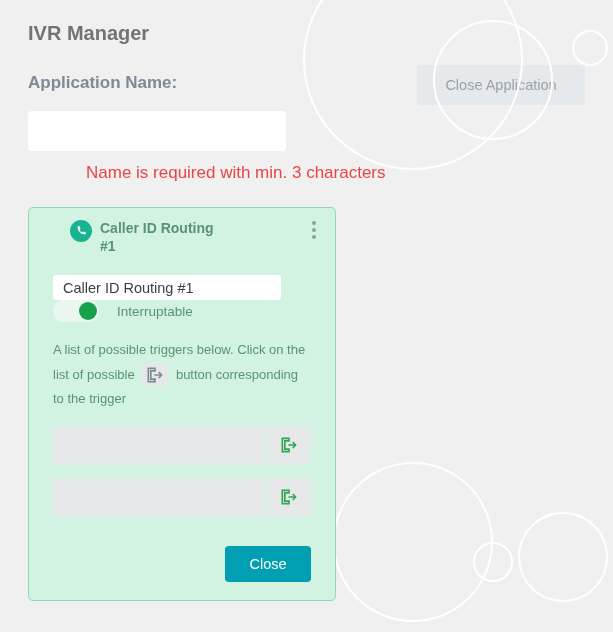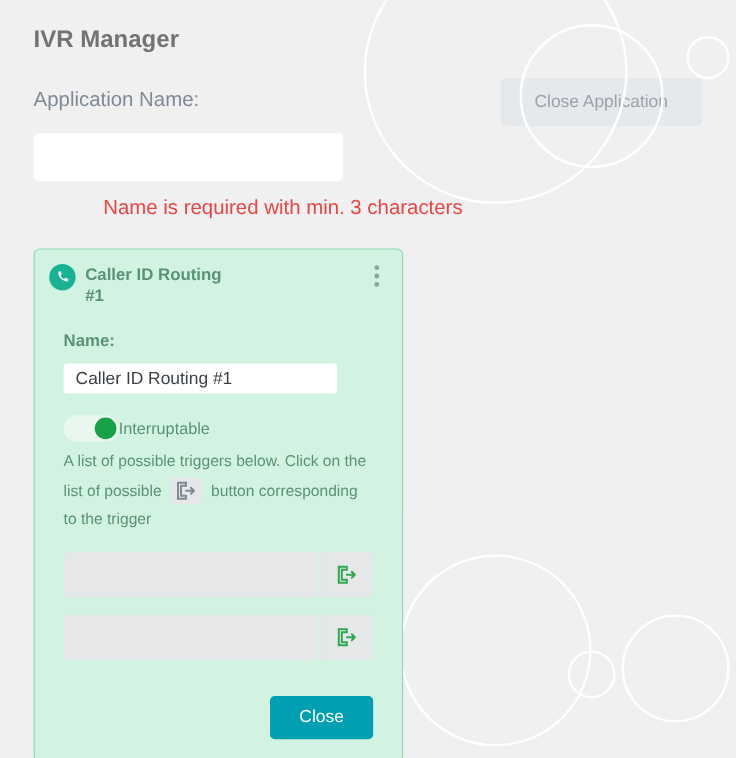--- a/index.html
+++ b/index.html
@@ -33,21 +33,21 @@
 
   .top-area {
     display: flex;
     justify-content: space-between;
     align-items: flex-start;
     padding: 28px 28px 0 28px;
   }
   .form-left { display: flex; flex-direction: column; }
   .app-name-label {
     font-size: 17px;
-    font-weight: 400;
+    font-weight: 700;
     color: #7e8a97;
     margin-bottom: 18px;
   }
   .app-name-input {
     width: 258px;
     height: 40px;
     background: #fff;
     border: none;
     border-radius: 4px;
     padding: 0 10px;
@@ -95,20 +95,21 @@
     border: 1.5px solid #8fd9b0;
     border-radius: 5px;
     position: relative;
     z-index: 2;
   }
   .card-head {
     display: flex;
     align-items: flex-start;
     padding: 12px 28px 6px 12px;
     position: relative;
+    margin-left: 29px;
   }
   .phone-badge {
     width: 22px;
     height: 22px;
     background: #19b394;
     border-radius: 50%;
     display: flex;
     align-items: center;
     justify-content: center;
     flex-shrink: 0;
@@ -153,21 +154,21 @@
     border: none;
     border-radius: 3px;
     padding: 0 10px;
     font-size: 14.5px;
     color: #3a3f45;
   }
 
   .toggle-row {
     display: flex;
     align-items: center;
-    margin-top: 18px;
+    gap: 18px;
   }
   .toggle {
     width: 46px;
     height: 22px;
     background: #eaf7ef;
     border-radius: 11px;
     position: relative;
     cursor: pointer;
   }
   .toggle-thumb {
@@ -182,21 +183,21 @@
   .toggle-label {
     color: #5a9274;
     font-size: 13.5px;
     font-weight: 500;
   }
 
   .help-text {
     color: #5a9274;
     font-size: 13px;
     line-height: 1.9;
-    margin-top: 4px;
+    margin-top: 16px;
   }
   .inline-icon {
     display: inline-flex;
     width: 26px;
     height: 22px;
     background: #e5e7e9;
     border-radius: 3px;
     align-items: center;
     justify-content: center;
     vertical-align: middle;
@@ -288,21 +289,20 @@
       <span>#1</span>
     </div>
     <div class="kebab">
       <span></span>
         <span></span>
         <span></span>
     </div>
   </div>
 
   <div class="card-body">
-    <div class="inner-label">Name:</div>
     <input class="inner-input" type="text" value="Caller ID Routing #1" style="">
 
     <div class="toggle-row">
       <div class="toggle">
         <div class="toggle-thumb"></div>
       </div>
       <span class="toggle-label">Interruptable</span>
     </div>
 
     <div class="help-text">

